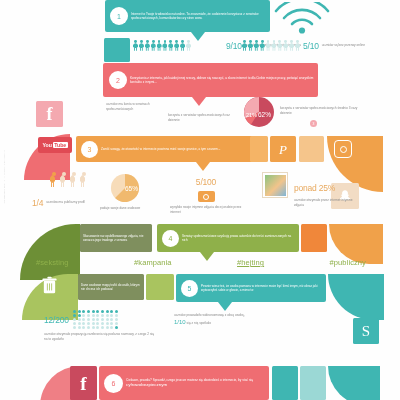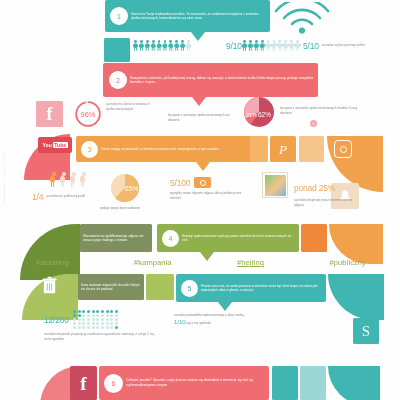--- a/index.html
+++ b/index.html
@@ -202,29 +202,20 @@
       <span>2</span>
     </div>
     <div class="bubble-text">Korzystania z internetu, jak każdej innej rzeczy, dobrze się nauczyć, a skoro internet to dla Ciebie miejsce pracy, poświęć wszystkim kontaktu z innymi...</div>
   </div>
   <div class="tail" style="left:192px; top:97px; border-top:9px solid #ef6d72;"></div>
 
   <div class="sq" style="left:36px; top:101px; width:27px; height:26px; background:#f4a9b0; display:flex; align-items:center; justify-content:center;">
     <span style="color:#fff; font-family:'Liberation Serif',serif; font-weight:bold; font-size:18px; line-height:1;">f</span>
   </div>
 
-  <div class="abs" style="left:74px; top:100px;">
-    <svg width="28" height="28" viewBox="0 0 36 36">
-      <circle cx="18" cy="18" r="15.2" fill="none" stroke="#f7d2d6" stroke-width="2.2"></circle>
-      <circle cx="18" cy="18" r="15.2" fill="none" stroke="#ef6d72" stroke-width="2.2" stroke-dasharray="91.7 95.5" transform="rotate(-90 18 18)" stroke-linecap="butt"></circle>
-    </svg>
-    <div class="abs" style="left:0; top:0; width:28px; height:28px; display:flex; align-items:center; justify-content:center;">
-      <span style="color:#ef6d72; font-size:7.5px;">96%</span>
-    </div>
-  </div>
   <div class="abs stat-cap" style="left:106px; top:102px; width:44px; color:#8a8a8a;">uczniów ma konta w serwisach społecznościowych</div>
 
   <div class="abs stat-cap" style="left:168px; top:113px; width:68px; color:#8a8a8a; text-align:left;">korzysta z serwisów społecznościowych raz dziennie</div>
 
   <div class="abs" style="left:243px; top:96px;">
     <svg width="32" height="32" viewBox="0 0 32 32">
       <circle cx="16" cy="16" r="15" fill="#c94a5e"></circle>
       <path d="M16 16 L16 1 A15 15 0 0 0 2.5 22.5 Z" fill="#f4a9b0"></path>
       <path d="M16 16 L2.5 22.5 A15 15 0 0 0 8 28.6 Z" fill="#ef6d72"></path>
     </svg>
@@ -286,37 +277,37 @@
         </span>
       <span class="person" style="color:#f2dcc4; width:8px; height:17px;">
           <span class="head" style="width:4.4px;height:4.4px;left:1.8px;"></span>
           <span class="body" style="height:12px;"></span>
         </span>
       <span class="person" style="color:#f2dcc4; width:8px; height:17px;">
           <span class="head" style="width:4.4px;height:4.4px;left:1.8px;"></span>
           <span class="body" style="height:12px;"></span>
         </span>
     </div>
-    <div style="display:flex; align-items:flex-start; gap:3px; margin-top:3px;">
+    <div style="display:flex; align-items:flex-start; gap:3px; margin-top:9px;">
       <span class="stat-num" style="color:#e8a95f;">1/4</span>
       <span class="stat-cap" style="color:#8a8a8a; width:40px; padding-top:2px;">uczniów ma publiczny profil</span>
     </div>
   </div>
 
   <div class="abs" style="left:110px; top:173px;">
     <svg width="30" height="30" viewBox="0 0 32 32">
       <circle cx="16" cy="16" r="15" fill="#f7dcb9"></circle>
       <path d="M16 16 L16 1 A15 15 0 1 1 5.4 26.6 Z" fill="#f0b96e"></path>
     </svg>
     <span class="abs" style="left:15px; top:12px; color:#fff; font-size:6.5px;">65%</span>
   </div>
   <div class="abs stat-cap" style="left:100px; top:206px; width:56px; color:#8a8a8a;">podaje swoje dane osobowe</div>
 
   <div class="abs" style="left:170px; top:177px;">
-    <div style="display:flex; align-items:center; gap:4px;">
+    <div style="display:flex; align-items:center; gap:4px;flex-direction:column;">
       <span class="stat-num" style="color:#e8a95f;">5/100</span>
       <span style="width:17px;height:11px;background:#f0a14a;border-radius:2px;display:flex;align-items:center;justify-content:center;">
         <span style="width:6px;height:6px;border:1.3px solid #fff;border-radius:50%;display:block;"></span>
       </span>
     </div>
     <div class="stat-cap" style="color:#8a8a8a; width:72px; margin-top:3px;">wysyłało swoje intymne zdjęcia obcej osobie przez internet</div>
   </div>
 
   <div class="abs" style="left:262px; top:172px; width:26px; height:26px; background:#fff; border:1.2px solid #e7d9c2; padding:1.5px;">
     <div style="width:100%;height:100%;background:linear-gradient(135deg,#8bc47f 0%,#f2c48b 55%,#7fb6d8 100%);"></div>

